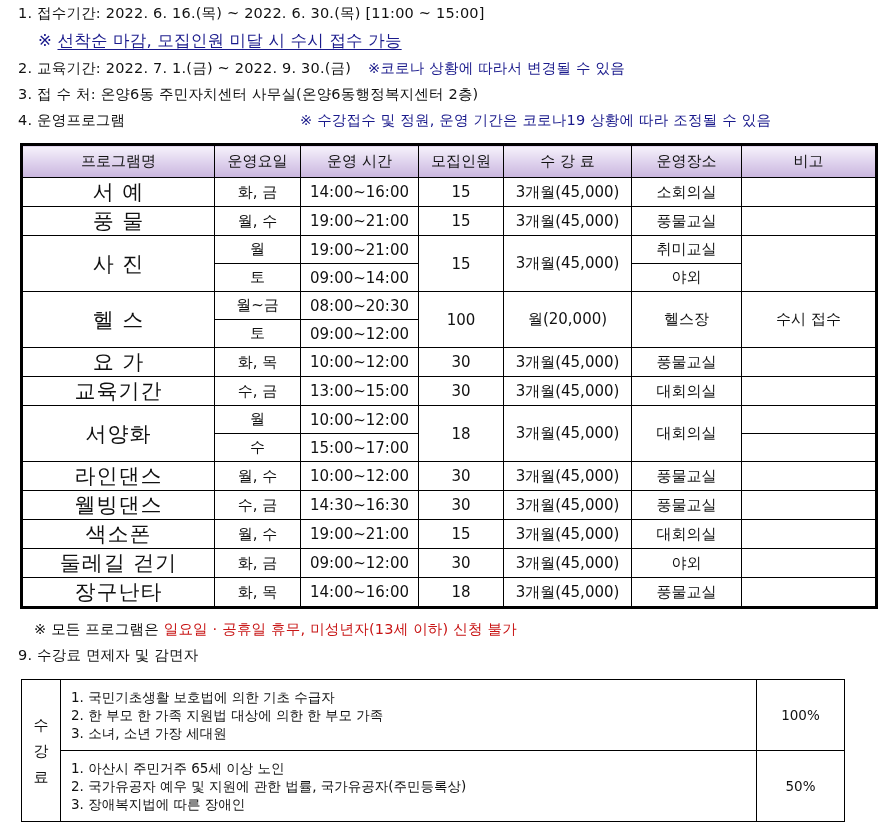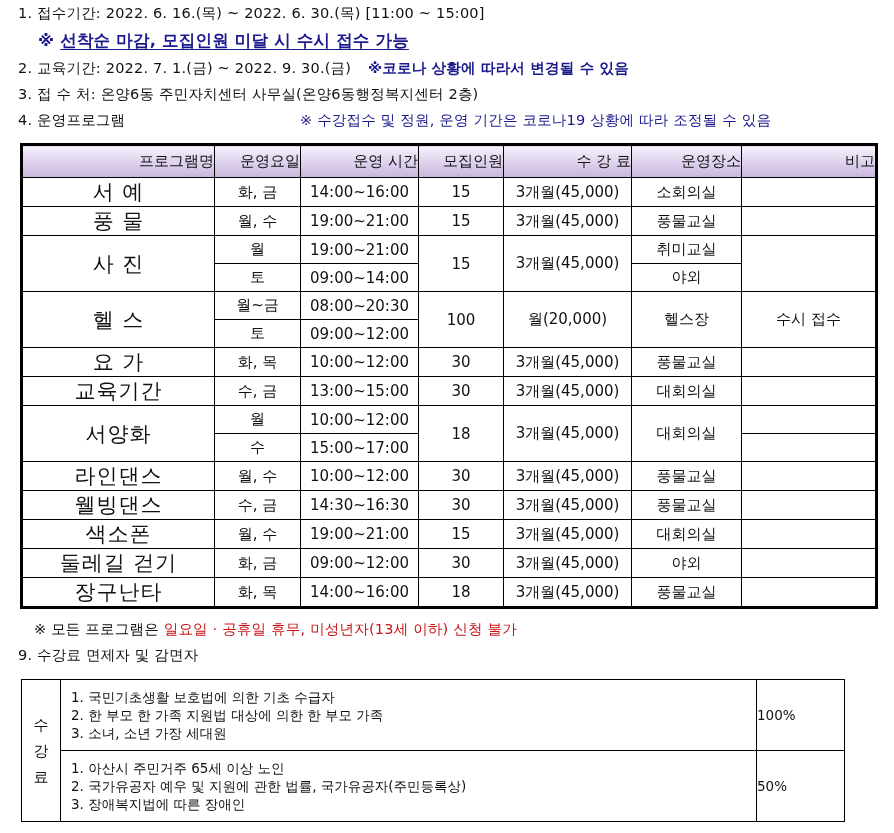--- a/index.html
+++ b/index.html
@@ -5,64 +5,63 @@
   html, body { margin:0; padding:0; background:#ffffff; }
   body {
     width:894px; height:833px; position:relative; overflow:hidden;
     font-family: "DejaVu Sans", "Liberation Sans", sans-serif;
     color:#111;
   }
   .line { position:absolute; font-size:14.5px; white-space:nowrap; letter-spacing:0.2px; }
   .blue { color:#1a1a8c; }
   .red  { color:#c81414; }
   .u { text-decoration: underline; text-underline-offset:3px; }
-  .big { font-size:16.5px;font-weight:bold; }
+  .big { font-size:16.5px; }
 
   
   table.prog {
     position:absolute; left:20px; top:143px; width:857px;
     border-collapse:collapse; table-layout:fixed;
     border:3px solid #000;
   }
   table.prog td, table.prog th {
     border:1px solid #000; text-align:center; vertical-align:middle;
     font-size:15px; padding:0; height:27px; font-weight:normal; white-space:nowrap;
   }
   table.prog th {
     height:31px;
     background: linear-gradient(to bottom, #f6f2fb 0%, #ddd0ec 55%, #c9b5de 100%);
     border-bottom:1px solid #000;
-    text-align:right;
   }
   table.prog td.name { font-size:21px; letter-spacing:1px; }
   table.prog td.sub { height:27px; }
 
   
   table.fee {
     position:absolute; left:21px; top:679px; width:823px;
     border-collapse:collapse; table-layout:fixed;
     border:1.5px solid #000;
   }
   table.fee td { border:1px solid #000; font-size:13.5px; vertical-align:middle; padding:0; }
   table.fee td.side { text-align:center; font-size:15px; line-height:26px; }
   table.fee td.items { padding:3px 0 3px 10px; line-height:18px; height:64px; }
-  table.fee td.rate { text-align:left; }
+  table.fee td.rate { text-align:center; }
 </style>
 </head>
 <body>
 
 <div class="line" style="left:18px; top:4px;">1. 접수기간: 2022. 6. 16.(목) ~ 2022. 6. 30.(목) [11:00 ~ 15:00]</div>
 <div class="line big blue" style="left:38px; top:30px;">
   <span>※</span>
   <span class="u">선착순 마감, 모집인원 미달 시 수시 접수 가능</span>
 </div>
 
 <div class="line" style="left:18px; top:59px;">
   <span>2. 교육기간: 2022. 7. 1.(금) ~ 2022. 9. 30.(금)</span>
-  <span class="blue" style="margin-left:12px;font-weight:bold;">※코로나 상황에 따라서 변경될 수 있음</span>
+  <span class="blue" style="margin-left:12px;">※코로나 상황에 따라서 변경될 수 있음</span>
 </div>
 
 <div class="line" style="left:18px; top:85px;">3. 접 수 처: 온양6동 주민자치센터 사무실(온양6동행정복지센터 2층)</div>
 
 <div class="line" style="left:18px; top:111px;">4. 운영프로그램</div>
 <div class="line blue" style="left:300px; top:111px;">※ 수강접수 및 정원, 운영 기간은 코로나19 상황에 따라 조정될 수 있음</div>
 
 <table class="prog">
   <colgroup>
     <col style="width:193px">

